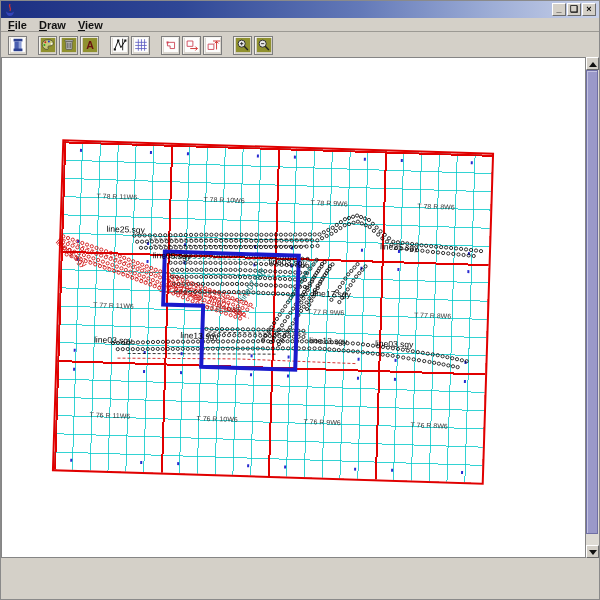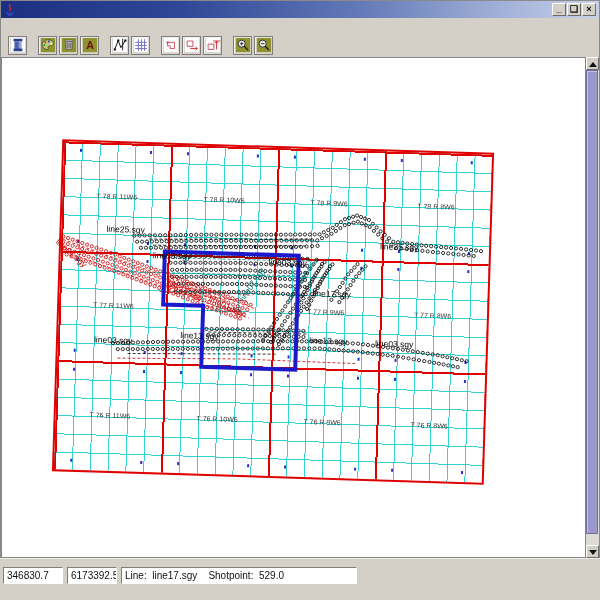--- a/index.html
+++ b/index.html
@@ -72,20 +72,25 @@
       <path d="M6 1 C4 4 8 5 6 8" stroke="#cc3333" fill="none" stroke-width="1.3"></path>
       <path d="M2 8.5 q4 3.2 8 0 q-.8 4.5 -4 4.5 t-4 -4.5z" fill="#3344bb"></path>
     </svg>
     <div class="win-btns">
       <button class="win-btn">_</button>
       <button class="win-btn">❏</button>
       <button class="win-btn">×</button>
     </div>
   </div>
 
+  <div class="menubar" id="menubar">
+      <div class="menu-item"><u>F</u>ile</div>
+      <div class="menu-item"><u>D</u>raw</div>
+      <div class="menu-item"><u>V</u>iew</div>
+    </div>
 
   <div class="toolbar" id="toolbar">
       <span class="tb-group">
         <button class="tb-btn">
           <svg viewBox="0 0 18 18">
             <rect x="1" y="1" width="16" height="16" fill="#fdfdfd"></rect>
             <rect x="4" y="2" width="10" height="3" fill="#2b3f8f"></rect>
             <rect x="5" y="5" width="5" height="9" fill="#4a5fb0"></rect>
             <rect x="10" y="5" width="3" height="9" fill="#8fa0d8"></rect>
             <rect x="4" y="13" width="10" height="3" fill="#2b3f8f"></rect>
@@ -1124,19 +1129,14 @@
   <div class="vscroll">
     <div class="sb-btn sb-up" style="top:0;">
         <span class="tri"></span>
       </div>
     <div class="sb-thumb"></div>
     <div class="sb-btn sb-down" style="top:488px;">
         <span class="tri"></span>
       </div>
   </div>
 
-  <div class="statusbar">
-    <div class="status-field" id="sf-x">346830.7</div>
-    <div class="status-field" id="sf-y">6173392.5</div>
-    <div class="status-field" id="sf-msg">Line:  line17.sgy    Shotpoint:  529.0</div>
-  </div>
 
 </div>
 
 </body></html>

